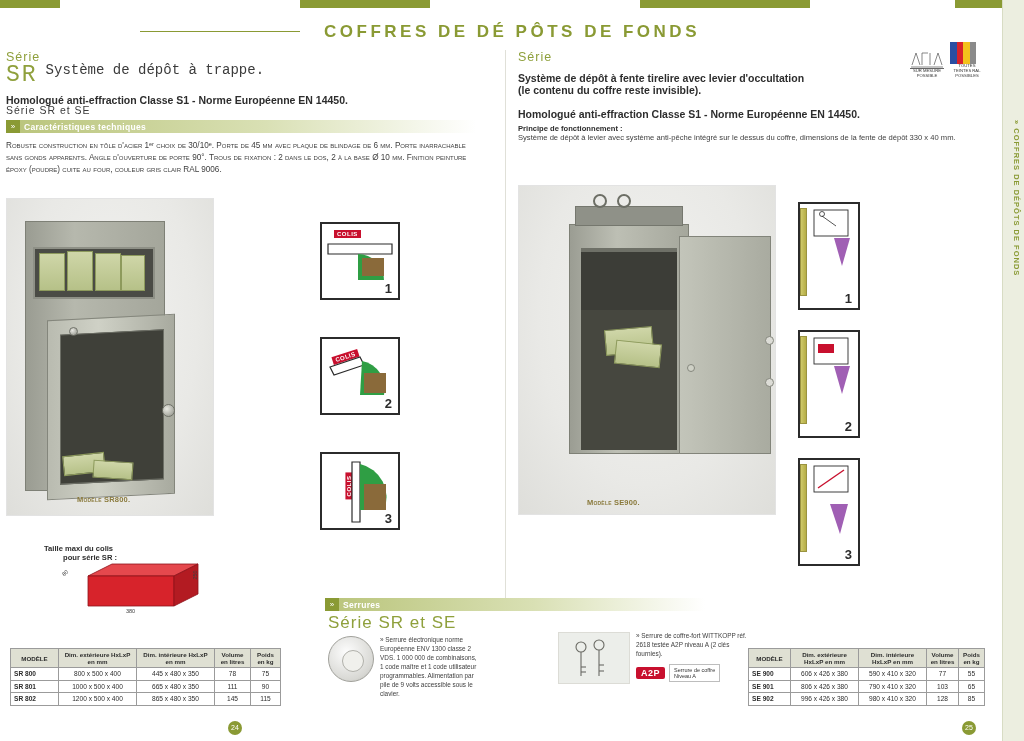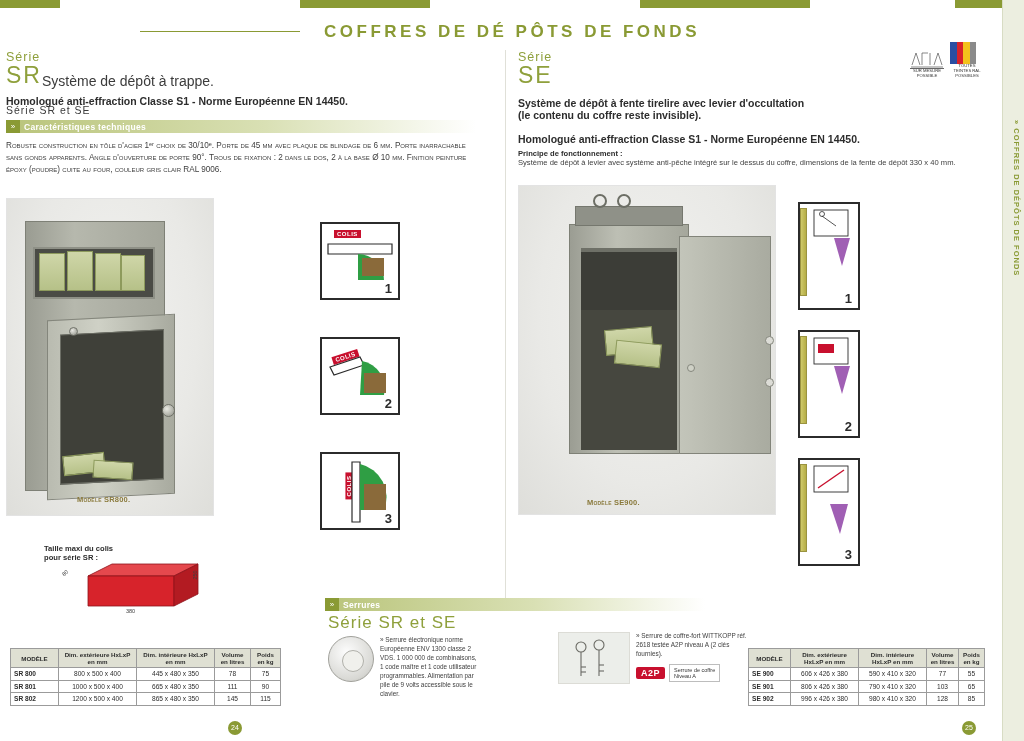--- a/index.html
+++ b/index.html
@@ -238,21 +238,21 @@
       </div>
       <div class="logo-cap">TOUTES TEINTES RAL POSSIBLES</div>
     </div>
   </div>
 
   <div class="vert-div"></div>
 
   <div class="col-left">
     <div style="padding-left:6px;">
       <div class="serie-word">Série</div>
-      <div style="display:flex; align-items:flex-end; gap:0; margin-top:-2px;">
+      <div style="display:flex; align-items:flex-start; gap:8px; margin-top:-2px;font-family:Liberation Mono, monospace;">
         <span class="serie-code">SR</span>
         <span class="serie-desc">Système de dépôt à trappe.</span>
       </div>
       <div class="bold-line" style="margin-top:6px;">Homologué anti-effraction Classe S1 - Norme Européenne EN 14450.</div>
     </div>
   </div>
 
   <div class="sec-head" style="position:absolute; left:6px; top:120px; width:470px;">
     <div class="arrow">»</div>
     <div class="sec-title">Caractéristiques techniques</div>
@@ -277,21 +277,21 @@
     </div>
     <div class="sr-knob" style="left:155px; top:205px;"></div>
     <div class="sr-knob" style="left:62px; top:128px; width:9px; height:9px;"></div>
     <div class="cash" style="left:56px; top:255px; width:42px; height:20px; transform:rotate(-6deg);"></div>
     <div class="cash" style="left:86px; top:262px; width:40px; height:18px; transform:rotate(4deg);"></div>
     <div class="caption" style="left:70px; top:296px;">Modèle SR800.</div>
   </div>
 
   <div style="position:absolute; left:44px; top:544px; width:200px;">
     <div style="font-size:7.6px; font-weight:bold; color:#2d2d2d;">Taille maxi du colis</div>
-    <div style="font-size:7.6px; font-weight:bold; color:#2d2d2d;">pour série SR :</div>
+    <div style="font-size:7.6px; font-weight:bold; color:#2d2d2d;margin-left:19px;">pour série SR :</div>
   </div>
   <div style="position:absolute; left:78px; top:562px; width:130px; height:50px;">
     <svg width="130" height="52" viewBox="0 0 130 52">
       <polygon points="10,14 96,14 120,2 34,2" fill="#e5484d" stroke="#8d1219" stroke-width="0.8"></polygon>
       <polygon points="10,14 96,14 96,44 10,44" fill="#d7232b" stroke="#8d1219" stroke-width="0.8"></polygon>
       <polygon points="96,14 120,2 120,32 96,44" fill="#b31b22" stroke="#8d1219" stroke-width="0.8"></polygon>
     </svg>
     <div class="dim-lbl" style="left:-16px; top:8px; transform:rotate(-40deg);">80</div>
     <div class="dim-lbl" style="left:112px; top:10px; transform:rotate(-90deg);">250</div>
     <div class="dim-lbl" style="left:48px; top:46px;">380</div>
@@ -359,21 +359,20 @@
           <td>115</td>
         </tr>
       </tbody>
     </table>
   </div>
   <div class="pageno" style="left:228px;">24</div>
 
   <div class="col-right">
     <div style="padding-left:6px;">
       <div class="serie-word">Série</div>
-      <div class="serie-code" style="margin-top:-2px;">SE</div>
       <div class="bold-line" style="margin-top:8px;">Système de dépôt à fente tirelire avec levier d'occultation</div>
       <div class="bold-line">(le contenu du coffre reste invisible).</div>
       <div class="bold-line" style="margin-top:12px;">Homologué anti-effraction Classe S1 - Norme Européenne EN 14450.</div>
       <div class="tiny-bold" style="margin-top:4px;">Principe de fonctionnement :</div>
       <div class="tiny-para" style="width:460px;">Système de dépôt à levier avec système anti-pêche intégré sur le dessus du coffre, dimensions de la fente de dépôt 330 x 40 mm.</div>
     </div>
   </div>
 
   <div class="photo" style="left:518px; top:185px; width:258px; height:330px;">
     <div class="bgsoft"></div>

